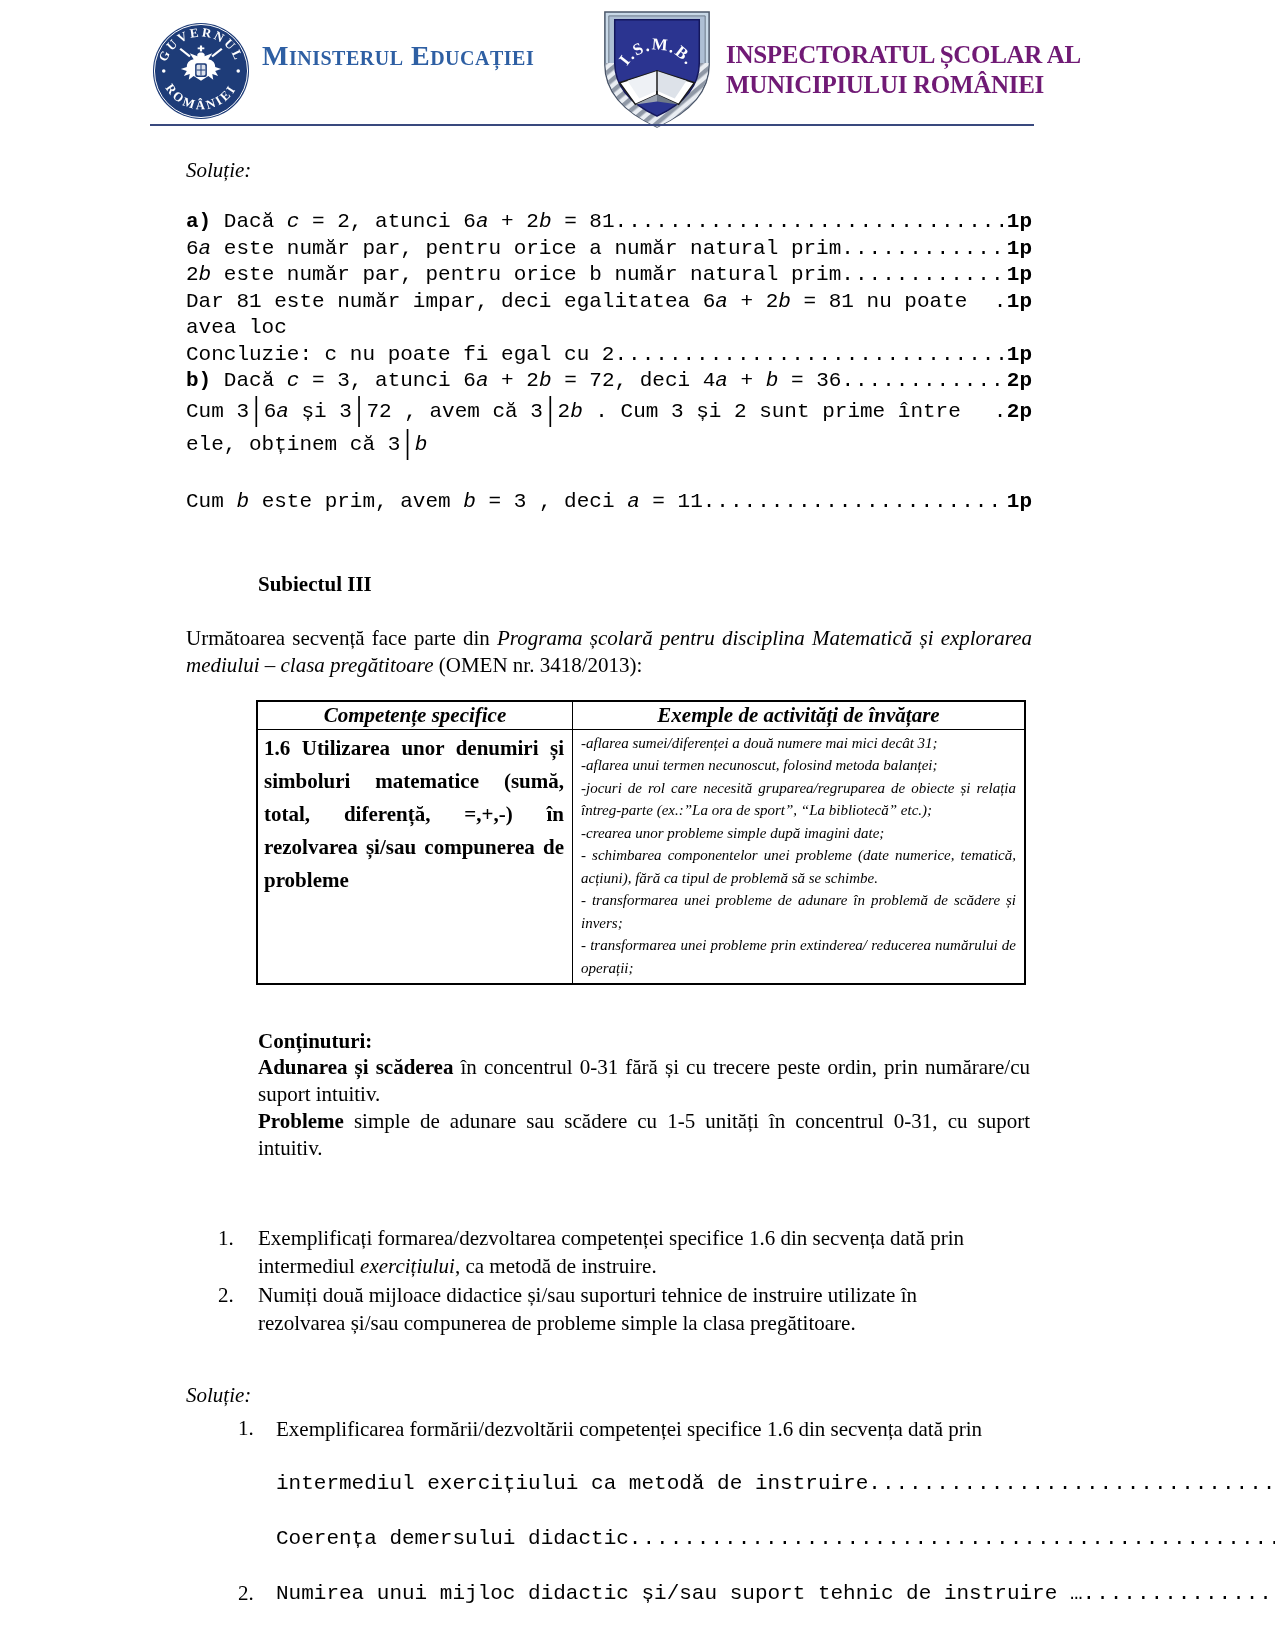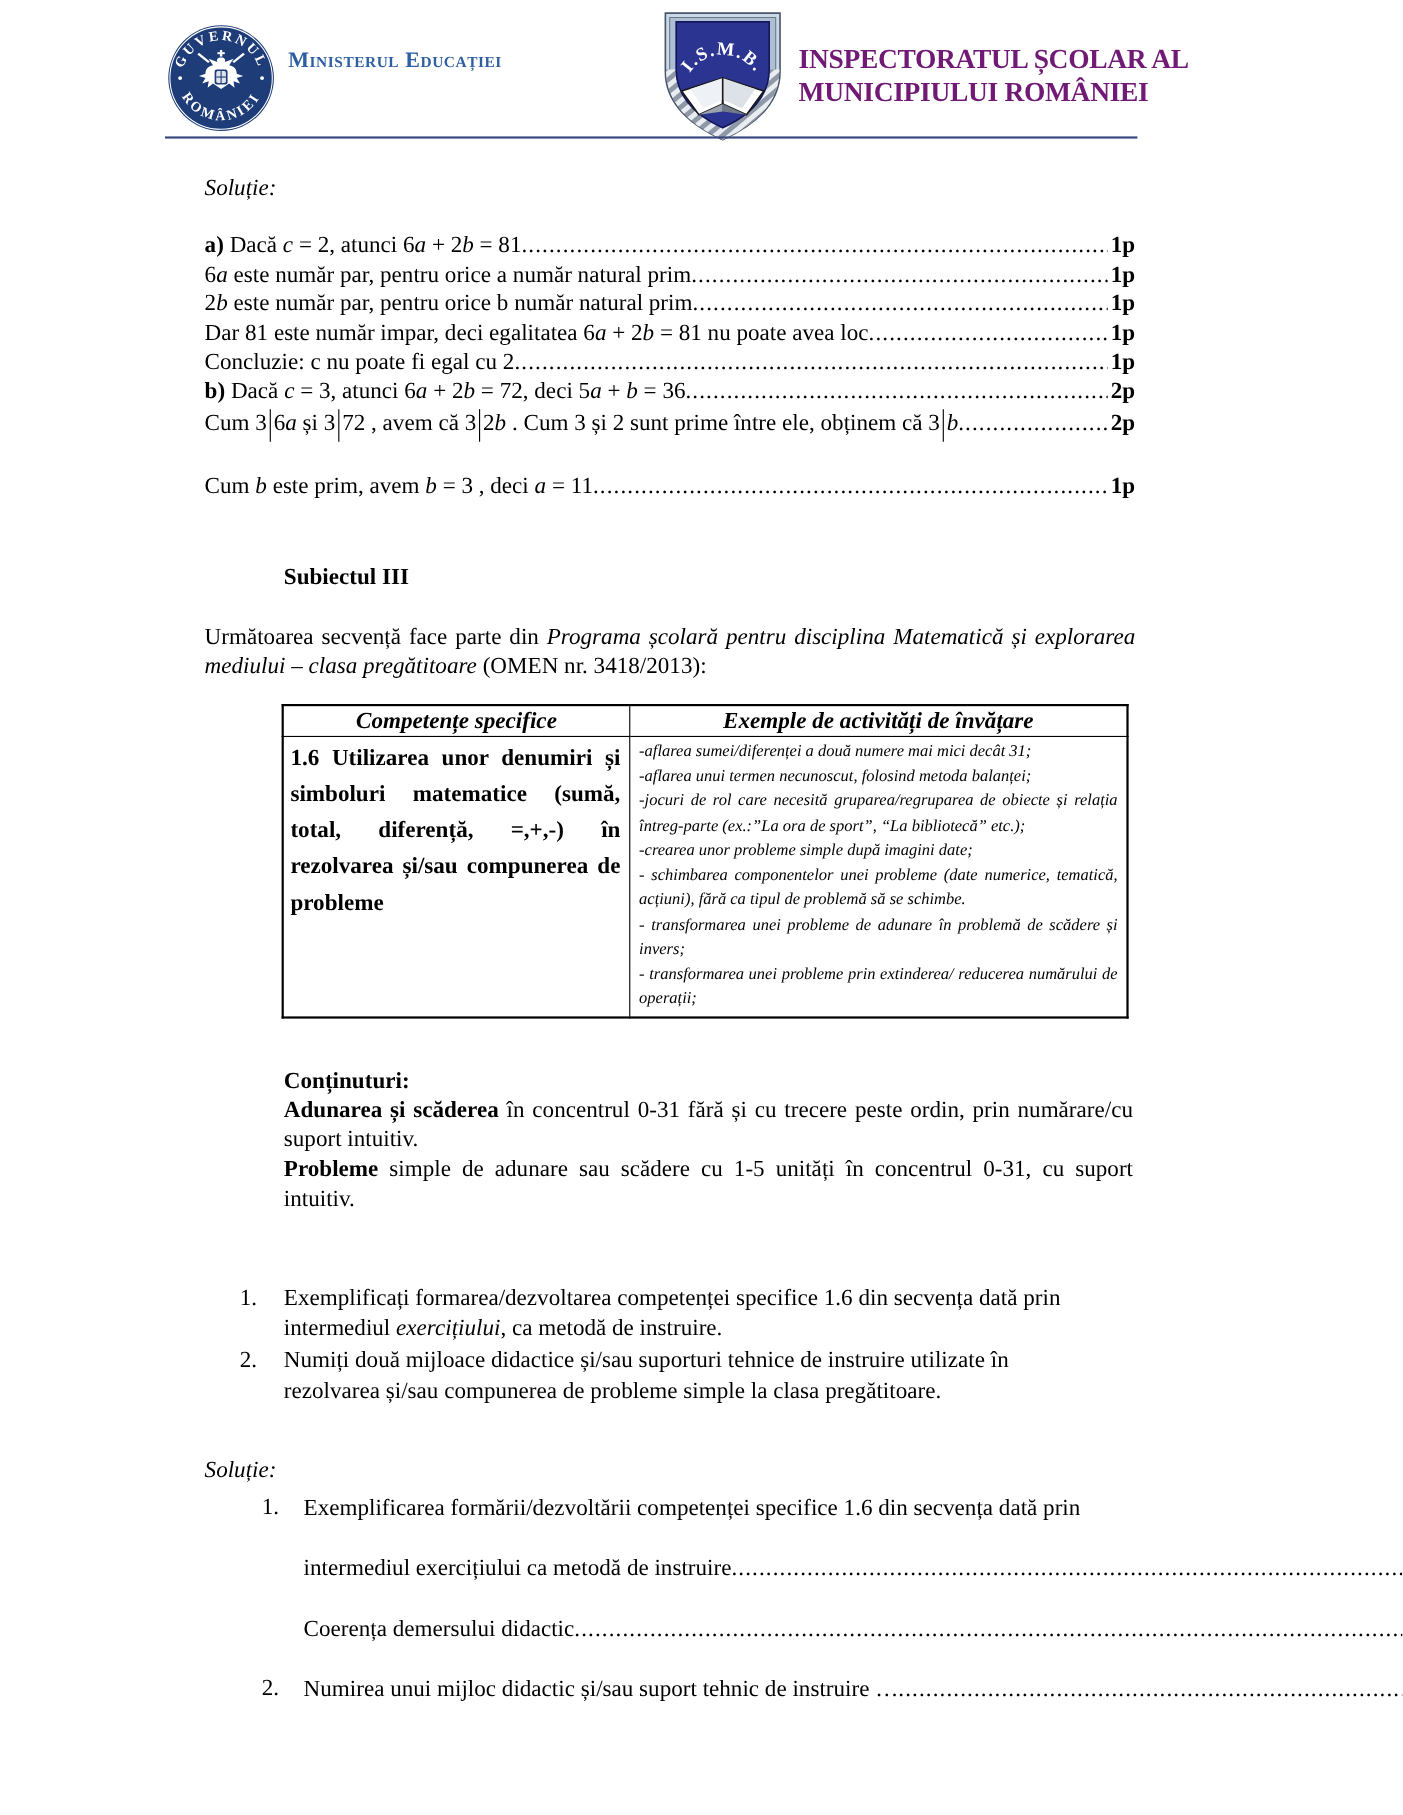--- a/index.html
+++ b/index.html
@@ -10,36 +10,36 @@
     font-family:"Liberation Serif","DejaVu Serif",serif;
     color:#000;
     overflow:hidden;
   }
   
   .hdr{position:absolute;top:0;left:0;width:1275px;height:130px;}
   .gov-seal{position:absolute;left:152px;top:22px;}
   .ministry{
     position:absolute;left:262px;top:40px;
     font-variant:small-caps;font-weight:600;
-    color:#2e5fa3;font-size:20px;line-height:31px;letter-spacing:.5px;
+    color:#2e5fa3;font-size:28px;line-height:31px;letter-spacing:.5px;
   }
   .ismb-shield{position:absolute;left:598px;top:8px;}
   .inspectorate{
     position:absolute;left:726px;top:40px;
     font-weight:bold;color:#701a75;
     font-size:25px;line-height:30px;letter-spacing:-0.3px;
   }
   .hdr-rule{position:absolute;left:150px;top:124px;width:884px;height:2px;background:#39497e;}
 
   
   .content{position:absolute;left:186px;top:126px;width:846px;font-size:21px;}
 
   .sol-label{margin-top:32px;font-style:italic;}
   .sol2-lines{margin-top:26px;}
-  .dotrow{display:flex;align-items:flex-start;line-height:26.5px;}
+  .dotrow{display:flex;align-items:flex-start;line-height:26.5px;font-family:Liberation Mono, monospace;}
   .dotfill{flex:1;overflow:hidden;white-space:nowrap;letter-spacing:1px;min-width:10px;}
   .pts{font-weight:bold;white-space:nowrap;margin-left:3px;}
   .seg-b{font-weight:bold;}
   .seg-i{font-style:italic;}
   .seg-bar{display:inline-block;transform:scaleY(1.55);transform-origin:center;padding:0 1px;}
 
   .subject-heading{margin-top:54px;margin-left:72px;font-weight:bold;}
   .intro{margin-top:28px;text-align:justify;line-height:27px;}
 
   
@@ -187,21 +187,21 @@
         <span><span class="seg-n">Dar 81 este număr impar, deci egalitatea 6</span><span class="seg-i">a</span><span class="seg-n"> + 2</span><span class="seg-i">b</span><span class="seg-n"> = 81 nu poate avea loc </span></span>
         <span class="dotfill">........................................................................................................................................................................................................................................................................................................</span>
         <span class="pts">1p</span>
       </div>
       <div class="dotrow">
         <span><span class="seg-n">Concluzie: c nu poate fi egal cu 2 </span></span>
         <span class="dotfill">........................................................................................................................................................................................................................................................................................................</span>
         <span class="pts">1p</span>
       </div>
       <div class="dotrow">
-        <span><span class="seg-b">b)</span><span class="seg-n"> Dacă </span><span class="seg-i">c</span><span class="seg-n"> = 3, atunci 6</span><span class="seg-i">a</span><span class="seg-n"> + 2</span><span class="seg-i">b</span><span class="seg-n"> = 72, deci 5</span><span class="seg-i">a</span><span class="seg-n"> + </span><span class="seg-i">b</span><span class="seg-n"> = 36 </span></span>
+        <span><span class="seg-b">b)</span><span class="seg-n"> Dacă </span><span class="seg-i">c</span><span class="seg-n"> = 3, atunci 6</span><span class="seg-i">a</span><span class="seg-n"> + 2</span><span class="seg-i">b</span><span class="seg-n"> = 72, deci 4</span><span class="seg-i">a</span><span class="seg-n"> + </span><span class="seg-i">b</span><span class="seg-n"> = 36 </span></span>
         <span class="dotfill">........................................................................................................................................................................................................................................................................................................</span>
         <span class="pts">2p</span>
       </div>
       <div class="dotrow" style="line-height:33px;">
         <span><span class="seg-n">Cum 3</span><span class="seg-bar">|</span><span class="seg-n">6</span><span class="seg-i">a</span><span class="seg-n"> și 3</span><span class="seg-bar">|</span><span class="seg-n">72 , avem că 3</span><span class="seg-bar">|</span><span class="seg-n">2</span><span class="seg-i">b</span><span class="seg-n"> . Cum 3 și 2 sunt prime între ele, obținem că 3</span><span class="seg-bar">|</span><span class="seg-i">b</span><span class="seg-n"> </span></span>
         <span class="dotfill">........................................................................................................................................................................................................................................................................................................</span>
         <span class="pts">2p</span>
       </div>
       <div class="dotrow" style="line-height:33px;margin-top:24px;">
         <span><span class="seg-n">Cum </span><span class="seg-i">b</span><span class="seg-n"> este prim, avem </span><span class="seg-i">b</span><span class="seg-n"> = 3 , deci </span><span class="seg-i">a</span><span class="seg-n"> = 11</span></span>

